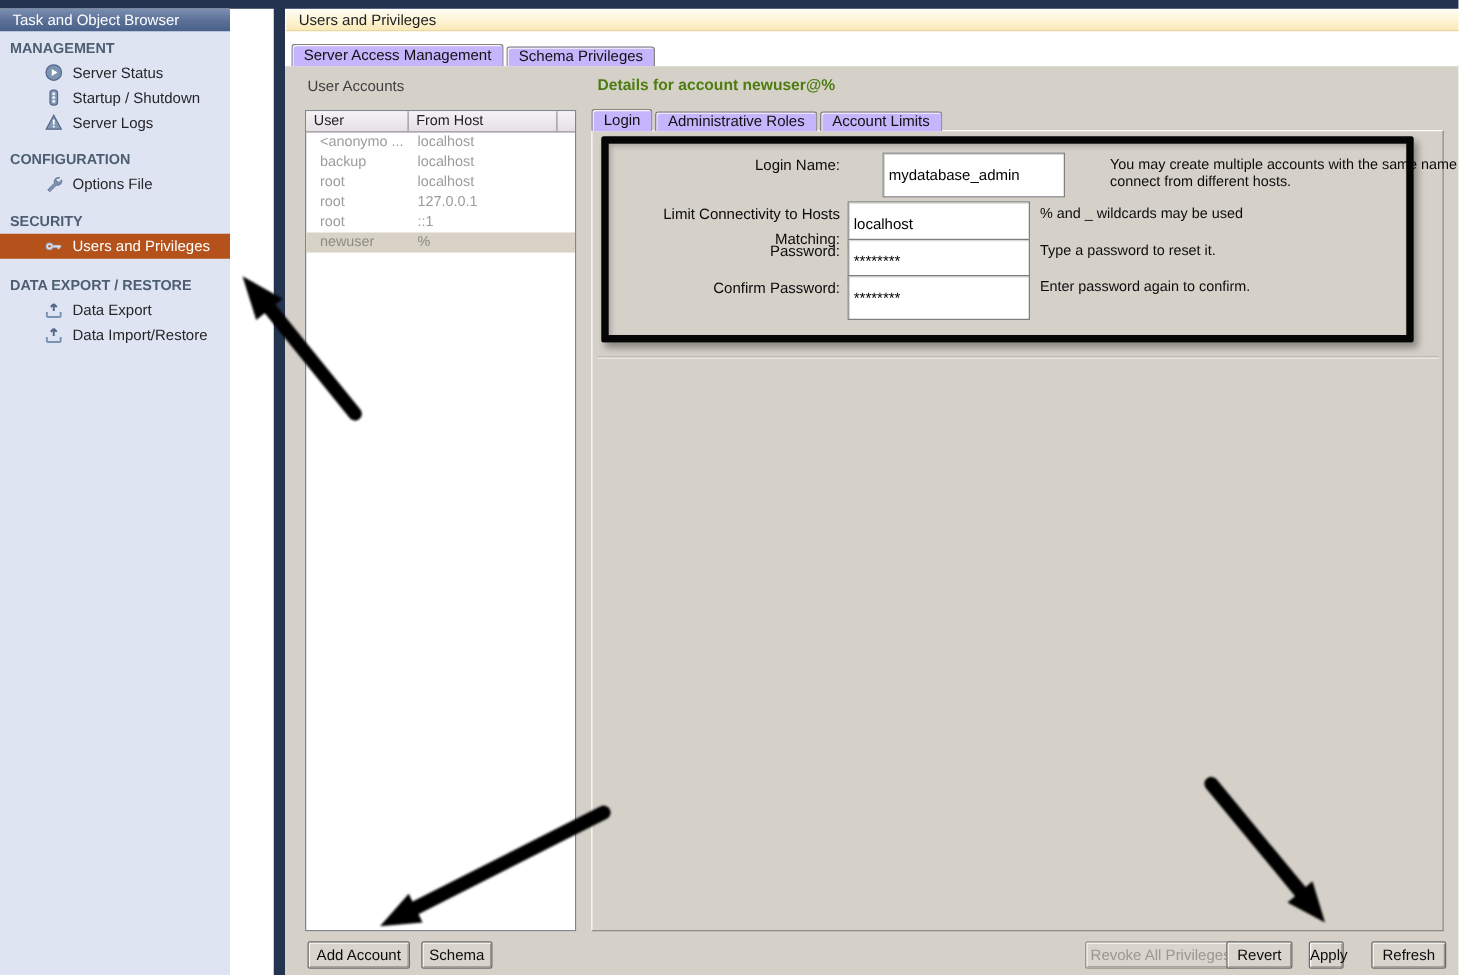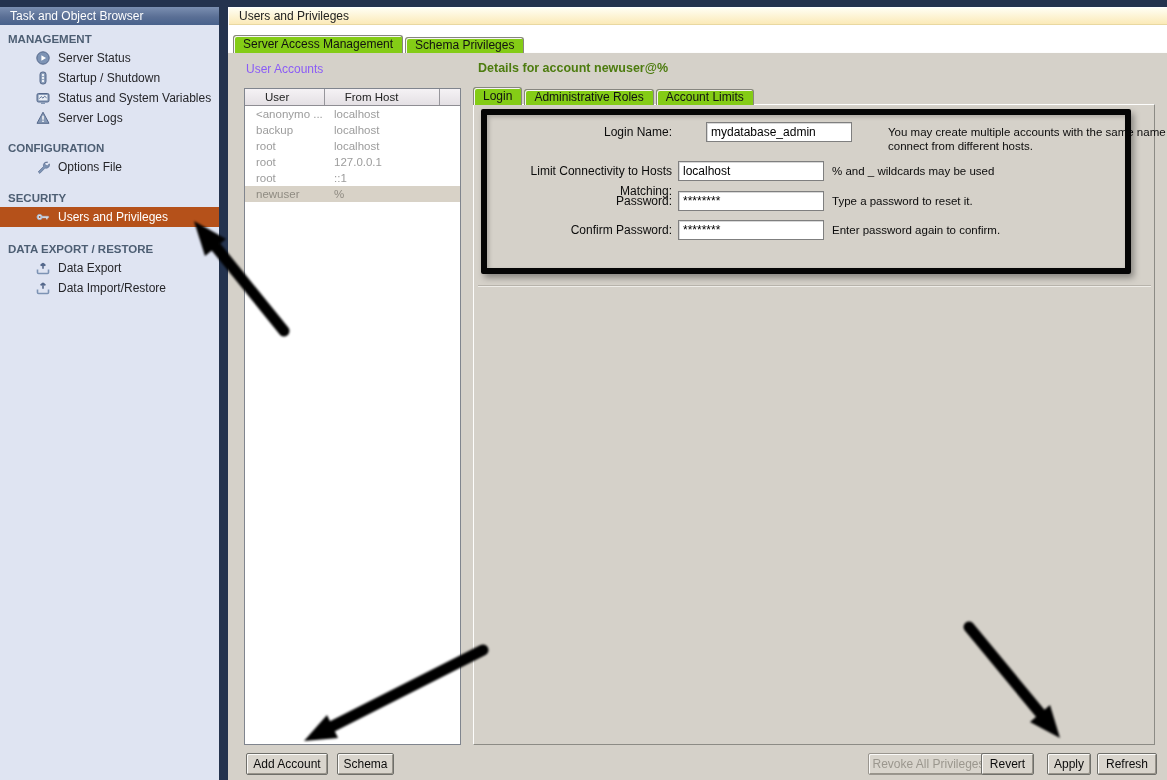--- a/index.html
+++ b/index.html
@@ -7,95 +7,95 @@
   .app {
     position: relative; width: 1167px; height: 780px; overflow: hidden;
     font-family: "Liberation Sans", sans-serif; font-size: 12px; color:#1c1c1c;
     background:#fff;
   }
   
   .top-strip { position:absolute; left:0; top:0; width:1167px; height:7px; background:#24334e; }
   .v-divider { position:absolute; left:219px; top:0; width:9px; height:780px; background:#24334e; }
 
   
-  .sidebar { position:absolute; left:0; top:7px; width:219px; height:773px; background:#dfe4f2; }
+  .sidebar { position:absolute; left:0; top:7px; width:184px; height:773px; background:#dfe4f2; }
   .sidebar-title {
     height:18px; line-height:18px; padding-left:10px; color:#fff; font-size:12px;
     background:linear-gradient(#7b8fb1,#5a6f95 55%,#48618b);
   }
   .section-label { margin:8px 0 3px 8px; font-weight:bold; color:#4d5e73; font-size:11.5px; }
   .sec-config { margin-top:14px; } .sec-security { margin-top:15px; } .sec-export { margin-top:16px; }
   .side-item { display:flex; align-items:center; gap:8px; height:20px; padding-left:36px; color:#26262a; cursor:default; }
   .side-item.selected { background:#b5511a; color:#fff; }
   .icon14 { width:14px; height:14px; flex:0 0 14px; display:inline-block; }
 
   
   .yellow-bar {
     position:absolute; left:229px; top:8px; width:938px; height:17px; line-height:16px;
     padding-left:10px; color:#222; font-size:12px;
     background:linear-gradient(#fffef3,#fbeab8); border-bottom:1px solid #e9d8a1;
   }
 
   
   .tabs { position:absolute; display:flex; align-items:flex-end; z-index:5; }
   .tab {
-    background:#84cc16; border:1px solid #87867f; border-bottom:none;
+    background:#c4b5fd; border:1px solid #87867f; border-bottom:none;
     border-top-left-radius:3px; border-top-right-radius:3px;
     box-shadow:inset 1px 1px 0 #f7f6f3;
     padding:0 9px; height:16px; line-height:15px; font-size:12px; margin-right:2px; color:#111;
     cursor:default;
   }
   .tab.active { height:18px; line-height:17px; position:relative; z-index:6; }
   .main-tabs { left:233px; top:35px; height:18px; }
   .inner-tabs { left:473px; top:87px; height:18px; }
 
   
   .tab-page { position:absolute; left:228px; top:52px; width:939px; height:728px;
     background:#d5d1c9; border-top:1px solid #fdfdfc; }
 
-  .user-accounts-label { position:absolute; left:246px; top:62px; font-size:12px; color:#8b5cf6; }
+  .user-accounts-label { position:absolute; left:246px; top:62px; font-size:12px; color:#404040; }
   .details-title { position:absolute; left:478px; top:61px; font-weight:bold; font-size:12.5px; color:#4d7c0f; }
 
   
   .user-list { position:absolute; left:244px; top:88px; width:217px; height:657px;
     background:#fff; border:1px solid #80858e; }
   .list-header { display:flex; height:17px; background:linear-gradient(#f5f2f5,#e4e0e4);
     border-bottom:1px solid #8e8d93; color:#222; font-size:11.5px; }
-  .hcell { line-height:16px; padding-left:20px; border-right:1px solid #97969c; }
+  .hcell { line-height:16px; padding-left:6px; border-right:1px solid #97969c; }
   .h-user { width:82px; } .h-host { width:119px; } .h-stub { flex:1; border-right:none; }
   .list-row { display:flex; height:16px; line-height:16px; color:#9c9c9c; font-size:11.5px; }
   .list-row.selected { background:#d8d2c7; color:#8f8b82; }
   .cell-user { width:82px; padding-left:11px; overflow:hidden; white-space:nowrap; }
   .cell-host { width:119px; padding-left:7px; }
 
   
   .details-panel { position:absolute; left:473px; top:104px; width:682px; height:641px;
     background:#d5d1c9;
     border-top:1px solid #fdfdfc; border-left:1px solid #fdfdfc;
     border-right:1px solid #8c8b85; border-bottom:1px solid #8c8b85; }
   .form-row { position:absolute; left:4px; display:flex; align-items:flex-start; }
   .row-0 { top:17px;gap:28px; } .row-1 { top:56px; } .row-2 { top:86px; } .row-3 { top:115px; }
   .f-label { width:200px; text-align:right; padding-right:6px; line-height:20px; font-size:12px; color:#0c0c0c; }
-  .f-input { width:146px; height:20px; background:#fff; border:1px solid #7f7f7f;
+  .f-input { width:146px; height:36px; background:#fff; border:1px solid #7f7f7f;
     box-shadow:inset 1px 1px 0 #d8d8d8; padding:1px 4px; font-family:"Liberation Sans",sans-serif;
     font-size:12px; color:#000; }
   .f-help { margin-left:8px; width:300px; line-height:14px; font-size:11.5px; color:#0c0c0c; padding-top:3px; }
   .groove { position:absolute; left:4px; top:180px; width:673px; height:2px;
     border-top:1px solid #b7b3ab; border-bottom:1px solid #efede8; }
 
   
   .btn { position:absolute; height:22px; background:#d9d5cd; border:1px solid #6f6f6a;
     border-radius:2px; box-shadow:inset 1px 1px 0 #fbfaf8, inset -1px -1px 0 #98948b;
     font-size:12px; color:#0c0c0c; text-align:center; line-height:20px; cursor:default; }
   .btn.disabled { color:#9b978e; border-color:#9a968f; }
   .btn-add     { left:246px;  top:753px; width:82px; }
   .btn-remove  { left:337px;  top:753px; width:57px; }
   .btn-revoke  { left:852px;  top:753px; width:121px;margin-left:16px; }
   .btn-revert  { left:981px;  top:753px; width:53px; }
-  .btn-apply   { left:1047px; top:753px; width:44px; }
+  .btn-apply   { left:1047px; top:753px; width:28px; }
   .btn-refresh { left:1097px; top:753px; width:60px; }
 
   
   .annot-rect { position:absolute; left:481px; top:109px; width:650px; height:165px;
     border:6px solid #050505; border-radius:2px; pointer-events:none; z-index:40;
     box-shadow:3px 4px 6px rgba(0,0,0,.35), inset 2px 2px 4px rgba(0,0,0,.2); }
   .annot-arrows { position:absolute; left:0; top:0; width:1167px; height:780px;
     pointer-events:none; z-index:45; }
 </style>
 </head>
@@ -125,31 +125,20 @@
             <circle cx="7" cy="4" r="1.2" fill="#eef2f8"></circle>
             <circle cx="7" cy="7" r="1.2" fill="#eef2f8"></circle>
             <circle cx="7" cy="10" r="1.2" fill="#eef2f8"></circle>
           </svg>
       </span>
       <span>Startup / Shutdown</span>
     </div>
     <div class="side-item">
       <span class="icon14">
         <svg viewBox="0 0 14 14" width="14" height="14">
-            <rect x="1" y="2.5" width="12" height="8.5" rx="1.5" fill="#8598b5" stroke="#55688b"></rect>
-            <rect x="2.6" y="4" width="8.8" height="5.4" fill="#e9eef6"></rect>
-            <polyline points="3.4,7.6 5.2,5.6 7,7.2 8.6,5.2 10.6,6.8" fill="none" stroke="#5c7296" stroke-width="1"></polyline>
-            <rect x="5" y="11.5" width="4" height="1.5" fill="#8598b5"></rect>
-          </svg>
-      </span>
-      <span>Status and System Variables</span>
-    </div>
-    <div class="side-item">
-      <span class="icon14">
-        <svg viewBox="0 0 14 14" width="14" height="14">
             <path d="M7 1.2 L13 12.3 L1 12.3 z" fill="#8598b5" stroke="#55688b"></path>
             <rect x="6.3" y="4.7" width="1.4" height="4" fill="#fff"></rect>
             <rect x="6.3" y="9.6" width="1.4" height="1.4" fill="#fff"></rect>
           </svg>
       </span>
       <span>Server Logs</span>
     </div>
 
     <div class="section-label sec-config">CONFIGURATION</div>
     <div class="side-item">

